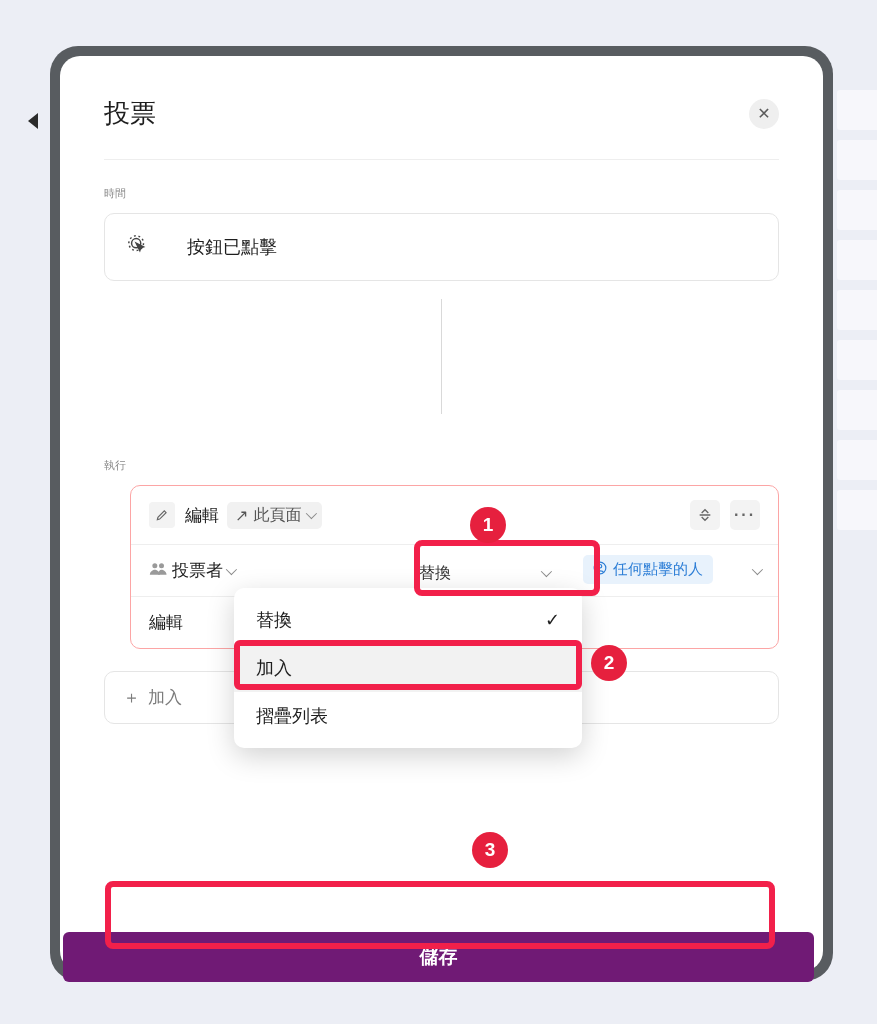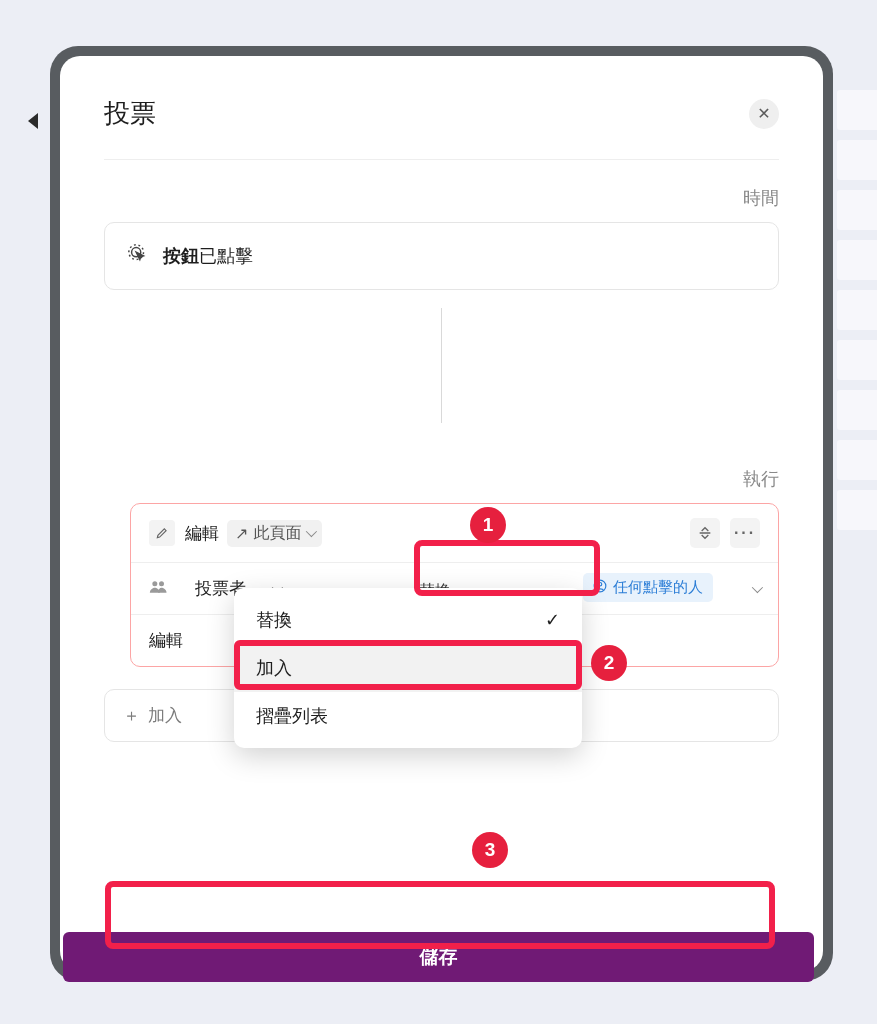--- a/index.html
+++ b/index.html
@@ -72,39 +72,38 @@
     background: #efefef;
     color: #5b5b5b;
     font-size: 16px;
     display: flex;
     align-items: center;
     justify-content: center;
     cursor: pointer;
   }
   .section-label {
     color: #8a8a8a;
-    font-size: 18px;
+    font-size: 11px;
     margin-top: 26px;
     margin-bottom: 12px;
-    text-align: right;
   }
   .trigger-box {
     border: 1px solid #e5e5e5;
     border-radius: 10px;
     padding: 20px 22px;
     display: flex;
     align-items: center;
     gap: 14px;
   }
   .click-icon svg { width: 22px; height: 22px; }
   .trigger-text {
     font-size: 18px;
     color: #1e1e1e;
   }
-  .trigger-text b { font-weight: 700; }
+  .trigger-text b { font-weight: 400; margin-left: 24px; }
   .connector {
     width: 1px;
     height: 115px;
     background: #d9d9d9;
     margin: 18px auto;
   }
   .action-card {
     border: 1px solid #fca5a5;
     border-radius: 10px;
     overflow: hidden;
@@ -152,21 +151,21 @@
     border-radius: 5px;
     display: flex; align-items: center; justify-content: center;
     color: #666;
     cursor: pointer;
   }
   .action-row {
     display: flex;
     align-items: center;
     padding: 14px 18px;
     border-bottom: 1px solid #eeeeee;
-    gap: 26px;
+    gap: 3px;
     font-size: 17px;
     color: #1e1e1e;
     position: relative;
   }
   .action-row:last-child { border-bottom: none; }
   .ppl-icon { color: #969696; font-size: 16px; }
   .chev-down {
     display: inline-block;
     width: 8px; height: 8px;
     border-right: 1.5px solid #8a8a8a;

